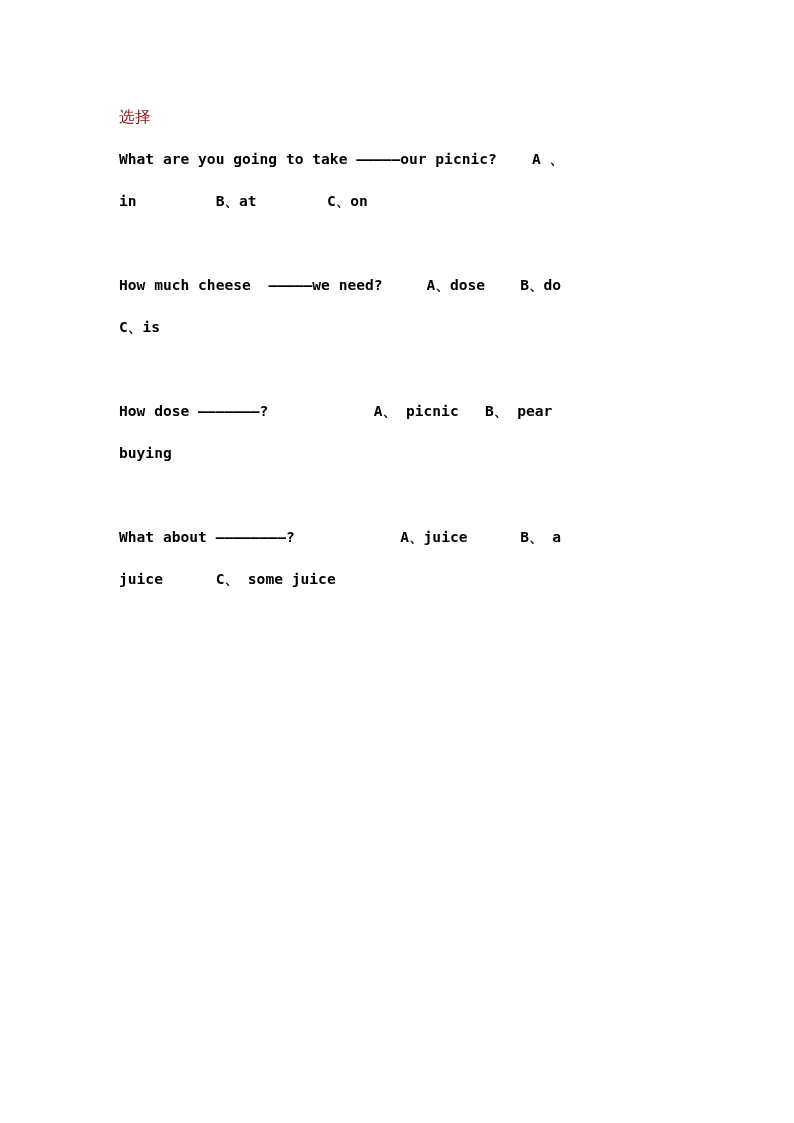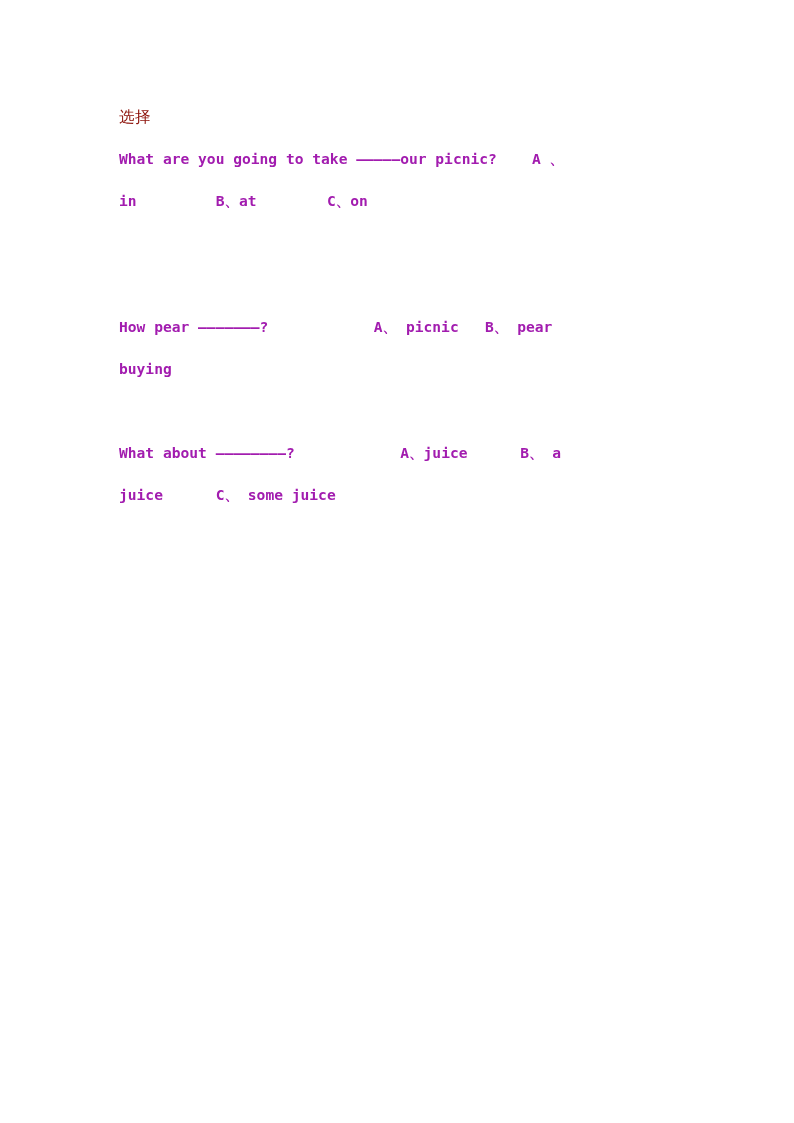--- a/index.html
+++ b/index.html
@@ -35,21 +35,21 @@
     color: #8C1008;
     font-family: "DejaVu Sans", "Liberation Sans", sans-serif;
     font-size: 15.5px;
     font-weight: 400;
     line-height: 42px;
     letter-spacing: 0.5px;
     white-space: pre;
   }
 
   .question {
-    color: #a21caf;
+    color: #000000;
     font-size: 14.6px;
     font-weight: 700;
     line-height: 42px;
     letter-spacing: 0px;
     white-space: pre-wrap;
     word-break: break-word;
   }
 
   .q-gap {
     height: 42px;
@@ -65,23 +65,25 @@
 
 <div class="page">
   <div class="content">
 
     <div class="heading">选择</div>
 
     <div class="question"><span>What are you going to take </span><span class="blank">—————</span><span>our picnic?    A 、</span>
 <span>in         B、at        C、on</span></div>
     <div class="q-gap"></div>
 
+    <div class="question"><span>How much cheese  </span><span class="blank">—————</span><span>we need?     A、dose    B、do</span>
+<span>C、is</span></div>
     <div class="q-gap"></div>
 
-    <div class="question"><span>How pear </span><span class="blank">———————</span><span>?            A、 picnic   B、 pear</span>
+    <div class="question"><span>How dose </span><span class="blank">———————</span><span>?            A、 picnic   B、 pear</span>
 <span>buying</span></div>
     <div class="q-gap"></div>
 
     <div class="question"><span>What about </span><span class="blank">————————</span><span>?            A、juice      B、 a</span>
 <span>juice      C、 some juice</span></div>
     <div class="q-gap"></div>
 
 
   </div>
 </div>

